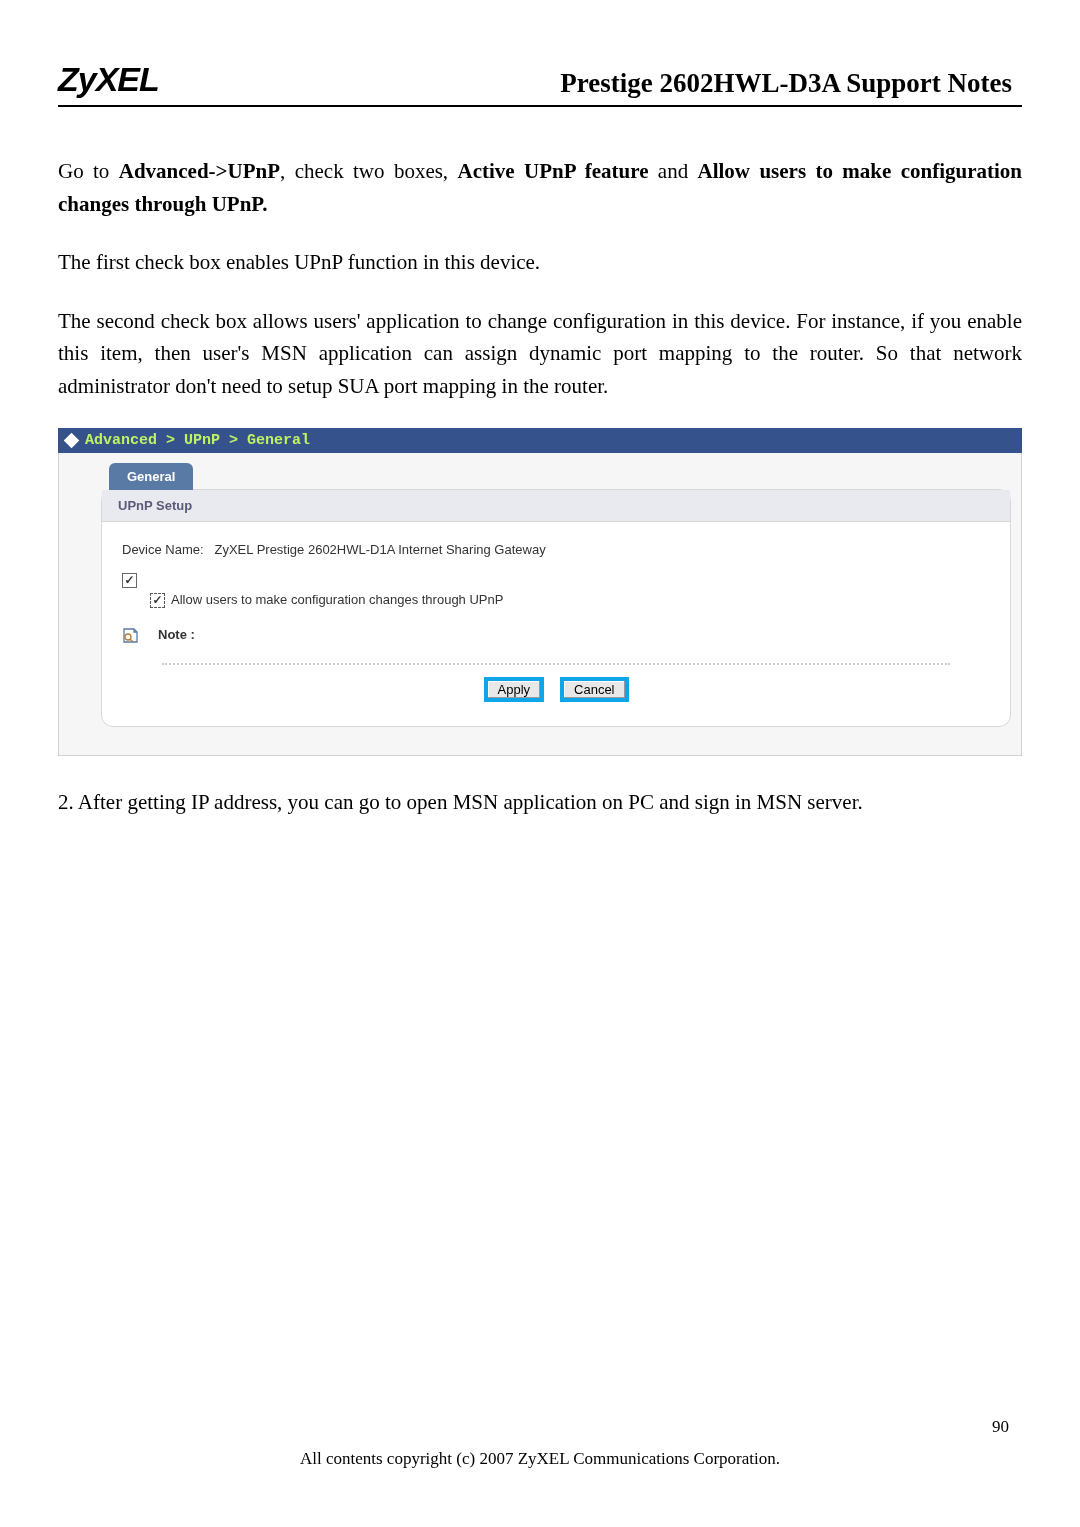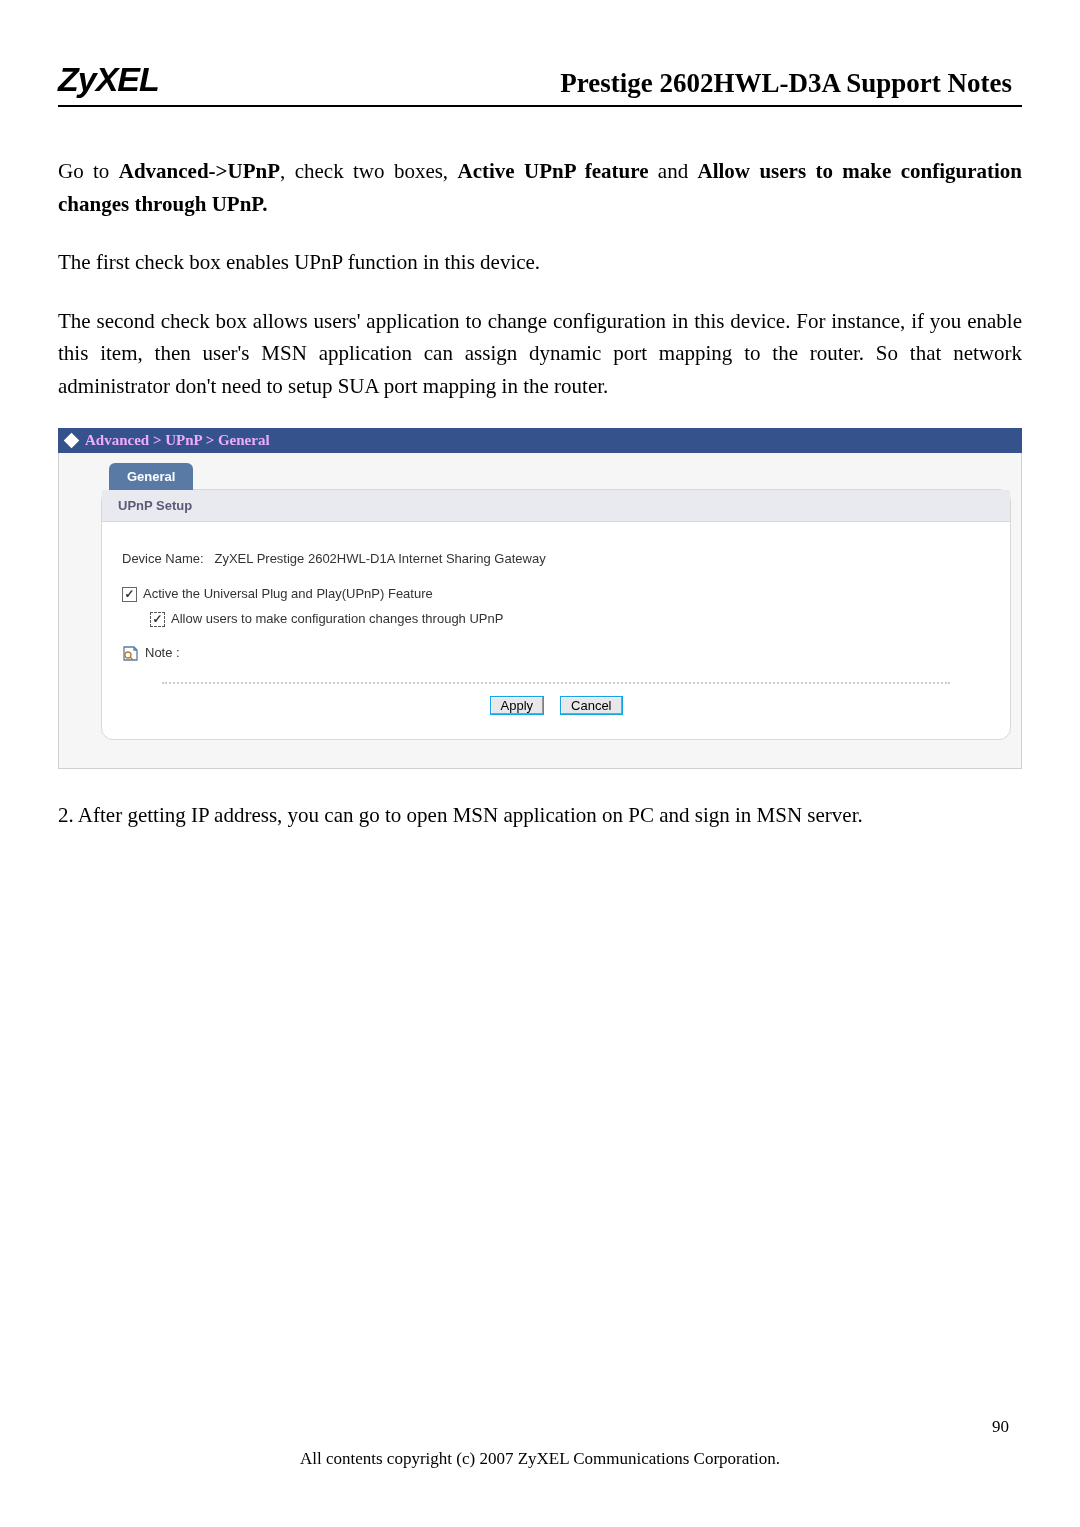--- a/index.html
+++ b/index.html
@@ -4,38 +4,38 @@
 <style>
   * { box-sizing: border-box; margin: 0; padding: 0; }
   html, body { width: 1080px; height: 1527px; background: #ffffff; font-family: "Times New Roman", Times, serif; color: #000; }
   .page { padding: 60px 58px 0 58px; position: relative; height: 100%; }
   .header-row { display: flex; align-items: flex-end; justify-content: space-between; padding-bottom: 6px; border-bottom: 2.5px solid #000; margin-bottom: 48px; }
   .logo { font-family: Arial, Helvetica, sans-serif; font-weight: 900; font-style: italic; font-size: 34px; letter-spacing: -1px; text-align: right; }
   .doc-title { font-family: "Times New Roman", serif; font-weight: 700; font-size: 27px; padding-right: 10px; }
   .body-text { font-size: 21px; line-height: 1.55; text-align: justify; margin-bottom: 26px; }
   .b { font-weight: 700; }
   .screenshot { margin: 12px 0 30px 0; border: none; }
-  .breadcrumb-bar { background: #35528d; color: #f0abfc; font-family: Liberation Serif, serif; font-size: 15px; font-weight: 700; padding: 4px 8px; display: flex; align-items: center; gap: 6px; }
+  .breadcrumb-bar { background: #35528d; color: #bef264; font-family: Liberation Mono, monospace; font-size: 15px; font-weight: 700; padding: 4px 8px; display: flex; align-items: center; gap: 6px; }
   .bc-diamond { width: 11px; height: 11px; background: #fff; transform: rotate(45deg); display: inline-block; margin-right: 2px; }
   .panel-outer { background: #f6f6f6; border: 1px solid #d0d0d0; border-top: none; padding: 10px 10px 28px 42px; font-family: Verdana, Arial, sans-serif; font-size: 13px; color: #333; }
   .tab-wrap { display: inline-block; background: #5a7aa6; border-radius: 6px 6px 0 0; padding: 6px 18px; color: #fff; font-weight: 700; font-size: 13px; margin-left: 8px; }
   .panel-card { background: #fff; border: 1px solid #d8d8d8; border-radius: 12px; margin-top: -1px; padding-bottom: 24px; }
   .section-hdr { background: #e9eaf0; color: #5a5a78; font-weight: 700; padding: 8px 16px; font-size: 13px; border-bottom: 1px solid #d8d8d8; }
-  .section-body { padding: 25px 20px 0 20px; line-height: 1.9; }
+  .section-body { padding: 16px 20px 0 20px; line-height: 1.9; }
   .cb-row { display: flex; align-items: center; gap: 6px; }
   .cb-row.indent { margin-left: 28px; }
   .cb { width: 15px; height: 15px; border: 1px solid #666; background: #fff; display: inline-flex; align-items: center; justify-content: center; font-size: 12px; font-weight: 700; line-height: 1; }
   .cb.dashed { border: 1px dashed #555; }
-  .note-row { display: flex; align-items: center; gap: 6px; margin-top: 10px; font-weight: 400; }
+  .note-row { display: flex; align-items: center; gap: 19px; margin-top: 10px; font-weight: 700; }
   .note-icon { width: 17px; height: 17px; display: inline-block; }
   .note-text { font-weight: 700; }
   .link { color: #1a3db8; text-decoration: underline; }
   .divider { border-top: 2px dotted #ccc; margin: 16px 40px 12px 40px; }
   .btn-row { display: flex; justify-content: center; gap: 16px; }
-  .btn { font-family: Arial, sans-serif; font-size: 13px; background: #e8e8e8; border: 1px solid #0ea5e9; padding: 1px 10px; box-shadow: inset -1px -1px 0 #999, inset 1px 1px 0 #fff; cursor: pointer; }
+  .btn { font-family: Arial, sans-serif; font-size: 13px; background: #e8e8e8; border: 4px solid #0ea5e9; padding: 1px 10px; box-shadow: inset -1px -1px 0 #999, inset 1px 1px 0 #fff; cursor: pointer; }
   .page-num { position: absolute; right: 71px; bottom: 90px; font-size: 17px; }
   .footer { position: absolute; left: 0; right: 0; bottom: 58px; text-align: center; font-size: 17px; }
 </style>
 </head>
 <body>
 
 <div class="page">
 
   <div class="header-row">
     <div class="logo">ZyXEL</div>
@@ -63,21 +63,20 @@
         <div class="section-hdr">UPnP Setup</div>
         <div class="section-body">
           <div>
             <span>Device Name:</span>
             &nbsp;
             <span>ZyXEL Prestige 2602HWL-D1A Internet Sharing Gateway</span>
           </div>
           <div style="height:10px"></div>
           <div class="cb-row">
             <span class="cb">✓</span>
-            <span>Active the Universal Plug and Play(UPnP) Feature</span>
           </div>
           <div class="cb-row indent">
             <span class="cb dashed">✓</span>
             <span>Allow users to make configuration changes through UPnP</span>
           </div>
           <div class="note-row">
             <span class="note-icon">
               <svg viewBox="0 0 17 17" width="17" height="17">
                 <path d="M2 2 L12 2 L15 5 L15 15 L2 15 Z" fill="#fff" stroke="#5a7aa6" stroke-width="1.3"></path>
                 <path d="M12 2 L12 5 L15 5" fill="none" stroke="#5a7aa6" stroke-width="1.3"></path>

